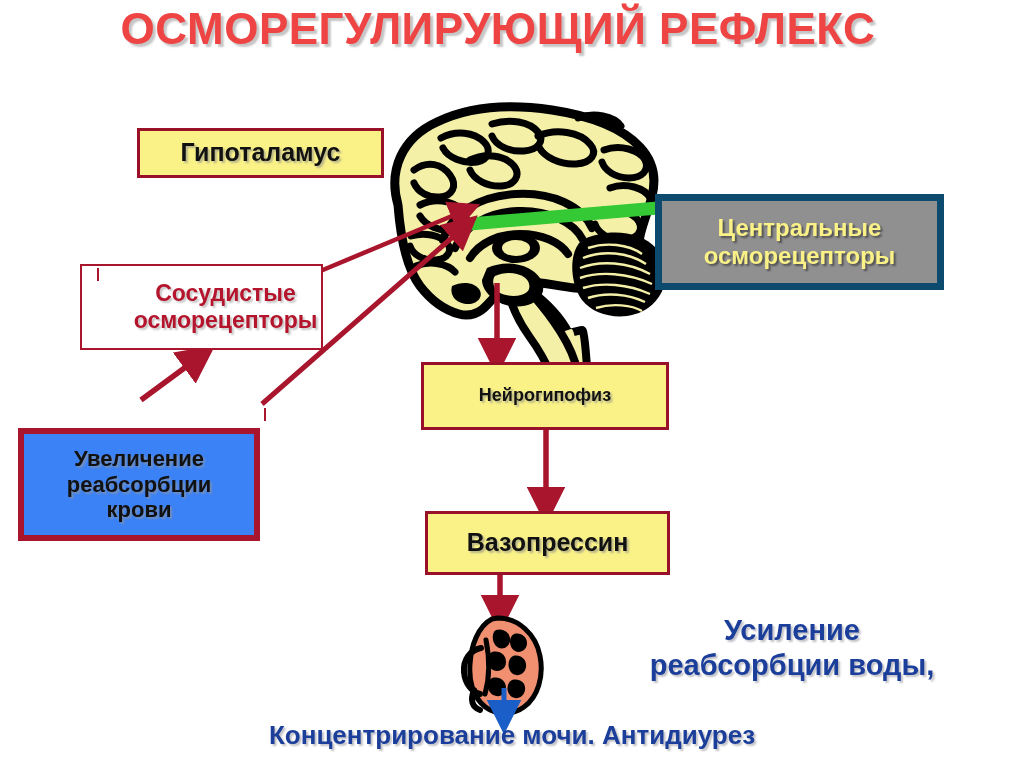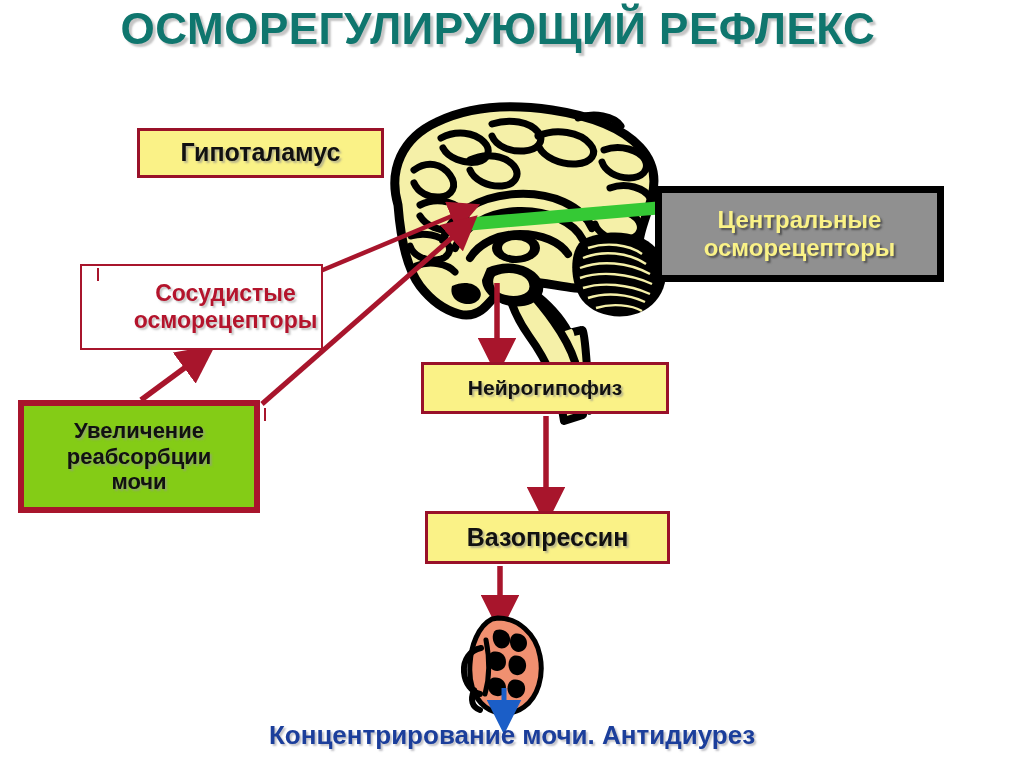--- a/index.html
+++ b/index.html
@@ -20,21 +20,21 @@
 
   
   #title {
     position: absolute;
     left: 0;
     top: 4px;
     width: 996px;
     text-align: center;
     font-size: 44px;
     font-weight: bold;
-    color: #0f766e;
+    color: #ef4444;
     letter-spacing: 0.5px;
     text-shadow: 3px 3px 2px rgba(150,150,150,0.55);
     white-space: nowrap;
   }
 
   
   .box {
     position: absolute;
     box-sizing: border-box;
     display: flex;
@@ -50,39 +50,41 @@
     color: #111111;
     text-shadow: 2px 2px 2px rgba(140,140,140,0.6);
   }
   .box-white-thin {
     background: #ffffff;
     border: 2px solid #a8152c;
     color: #b4142c;
     text-shadow: 2px 2px 2px rgba(150,150,150,0.55);
   }
   .box-white-thick {
-    background: #84cc16;
+    background: #3b82f6;
     border: 6px solid #a8152c;
     color: #111111;
     text-shadow: 2px 2px 2px rgba(150,150,150,0.6);
+    margin-top: 28px;
   }
   .box-green {
     background: #909090;
-    border: 7px solid #000000;
+    border: 7px solid #0c4a6e;
     color: #faf287;
     text-shadow: 2px 2px 2px rgba(60,60,60,0.75);
+    margin-top: 8px;
   }
 
   
   #box-hypothalamus { left:137px; top:128px; width:247px; height:50px; font-size:25px; }
   #box-central      { left:655px; top:186px; width:289px; height:96px; font-size:24px; }
   #box-vascular     { left:80px;  top:264px; width:243px; height:86px; font-size:23px;padding-left:48px; }
   #box-osmolarity   { left:18px;  top:400px; width:242px; height:113px; font-size:22px; }
-  #box-neurohypo    { left:421px; top:362px; width:248px; height:52px; font-size:21px; }
-  #box-vasopressin  { left:425px; top:511px; width:245px; height:53px; font-size:25px;text-align:center; }
+  #box-neurohypo    { left:421px; top:362px; width:248px; height:68px; font-size:18px; }
+  #box-vasopressin  { left:425px; top:511px; width:245px; height:64px; font-size:25px;text-align:center; }
 
   .tick {
     position: absolute;
     width: 2px;
     height: 13px;
     background: #a8152c;
   }
   #tick-vascular   { left:97px;  top:268px; }
   #tick-osmolarity { left:264px; top:408px; }
 
@@ -264,29 +266,33 @@
       <span>Сосудистые</span><br>
       <span>осморецепторы</span>
     </span>
   </div>
   <div class="tick" id="tick-vascular"></div>
 
   <div class="box box-white-thick" id="box-osmolarity">
     <span>
       <span>Увеличение</span><br>
       <span>реабсорбции</span><br>
-      <span>мочи</span>
+      <span>крови</span>
     </span>
   </div>
   <div class="tick" id="tick-osmolarity"></div>
 
   <div class="box box-yellow" id="box-neurohypo">
     <span>Нейрогипофиз</span>
   </div>
 
   <div class="box box-yellow" id="box-vasopressin">
     <span>Вазопрессин</span>
   </div>
 
+  <div class="blue-text" id="text-reabsorption">
+    <span>Усиление</span><br>
+    <span>реабсорбции воды,</span>
+  </div>
 
   <div class="blue-text" id="text-concentration">Концентрирование мочи. Антидиурез</div>
 
 </div>
 
 </body></html>

